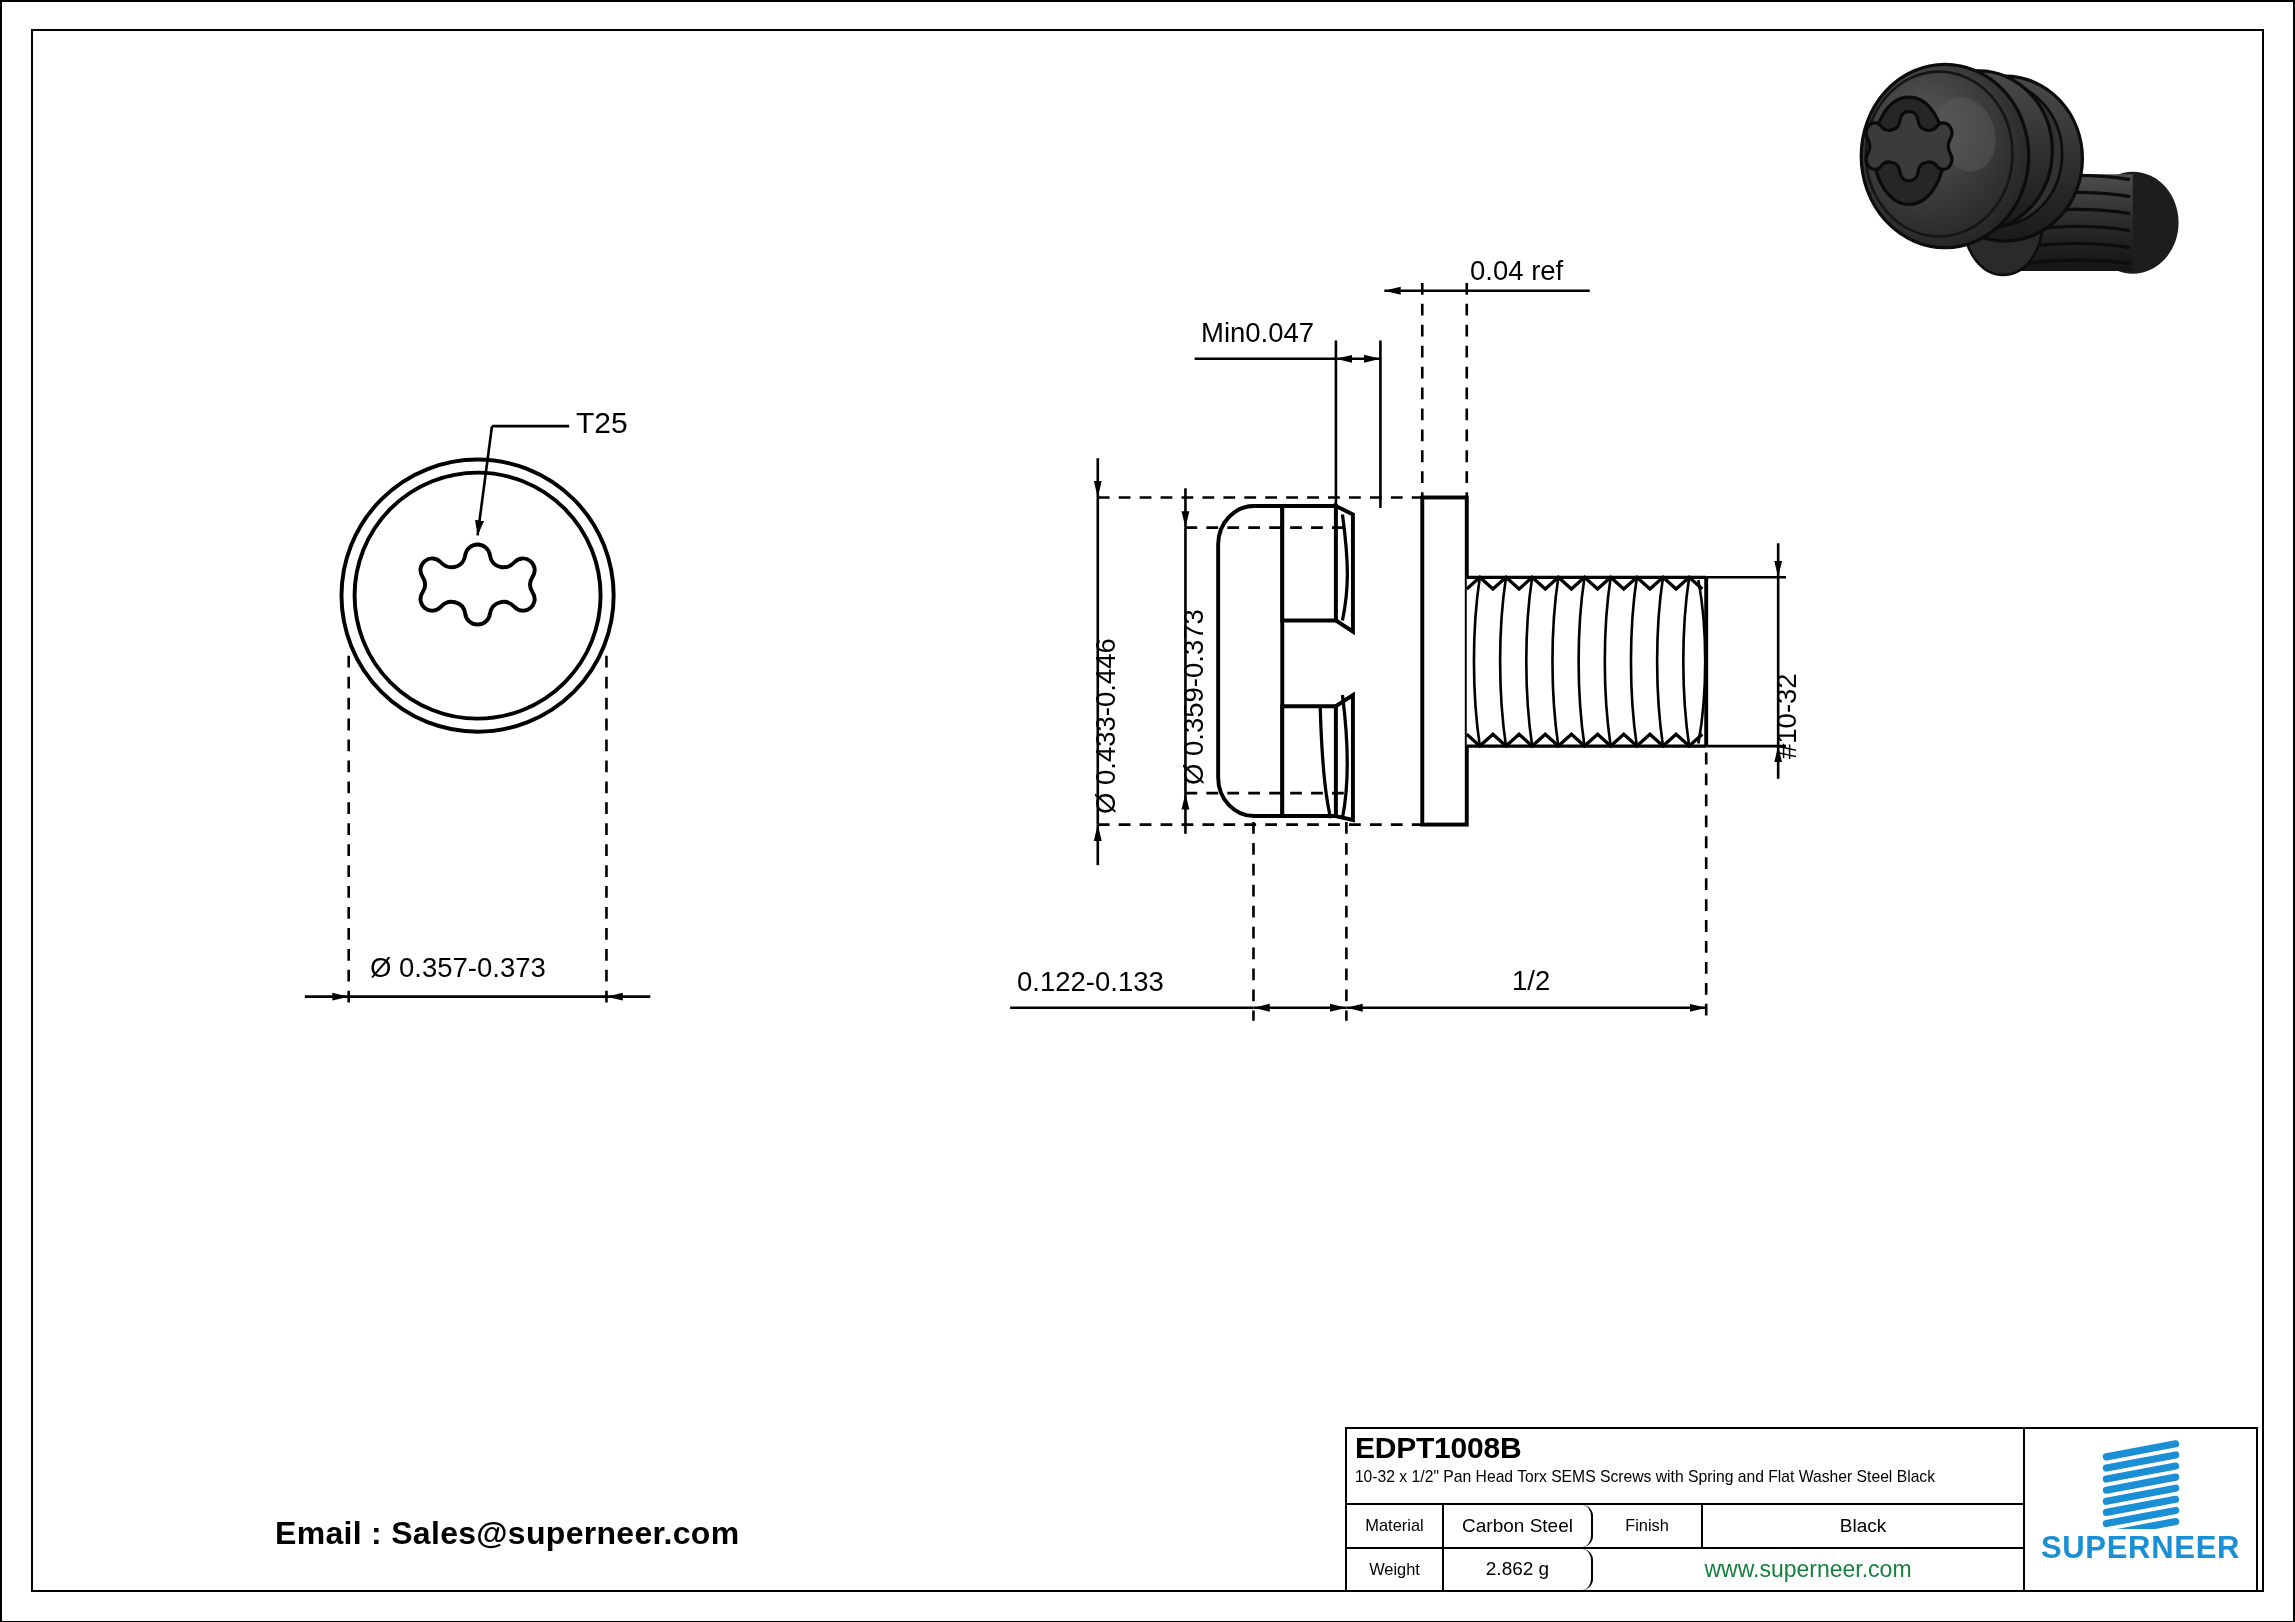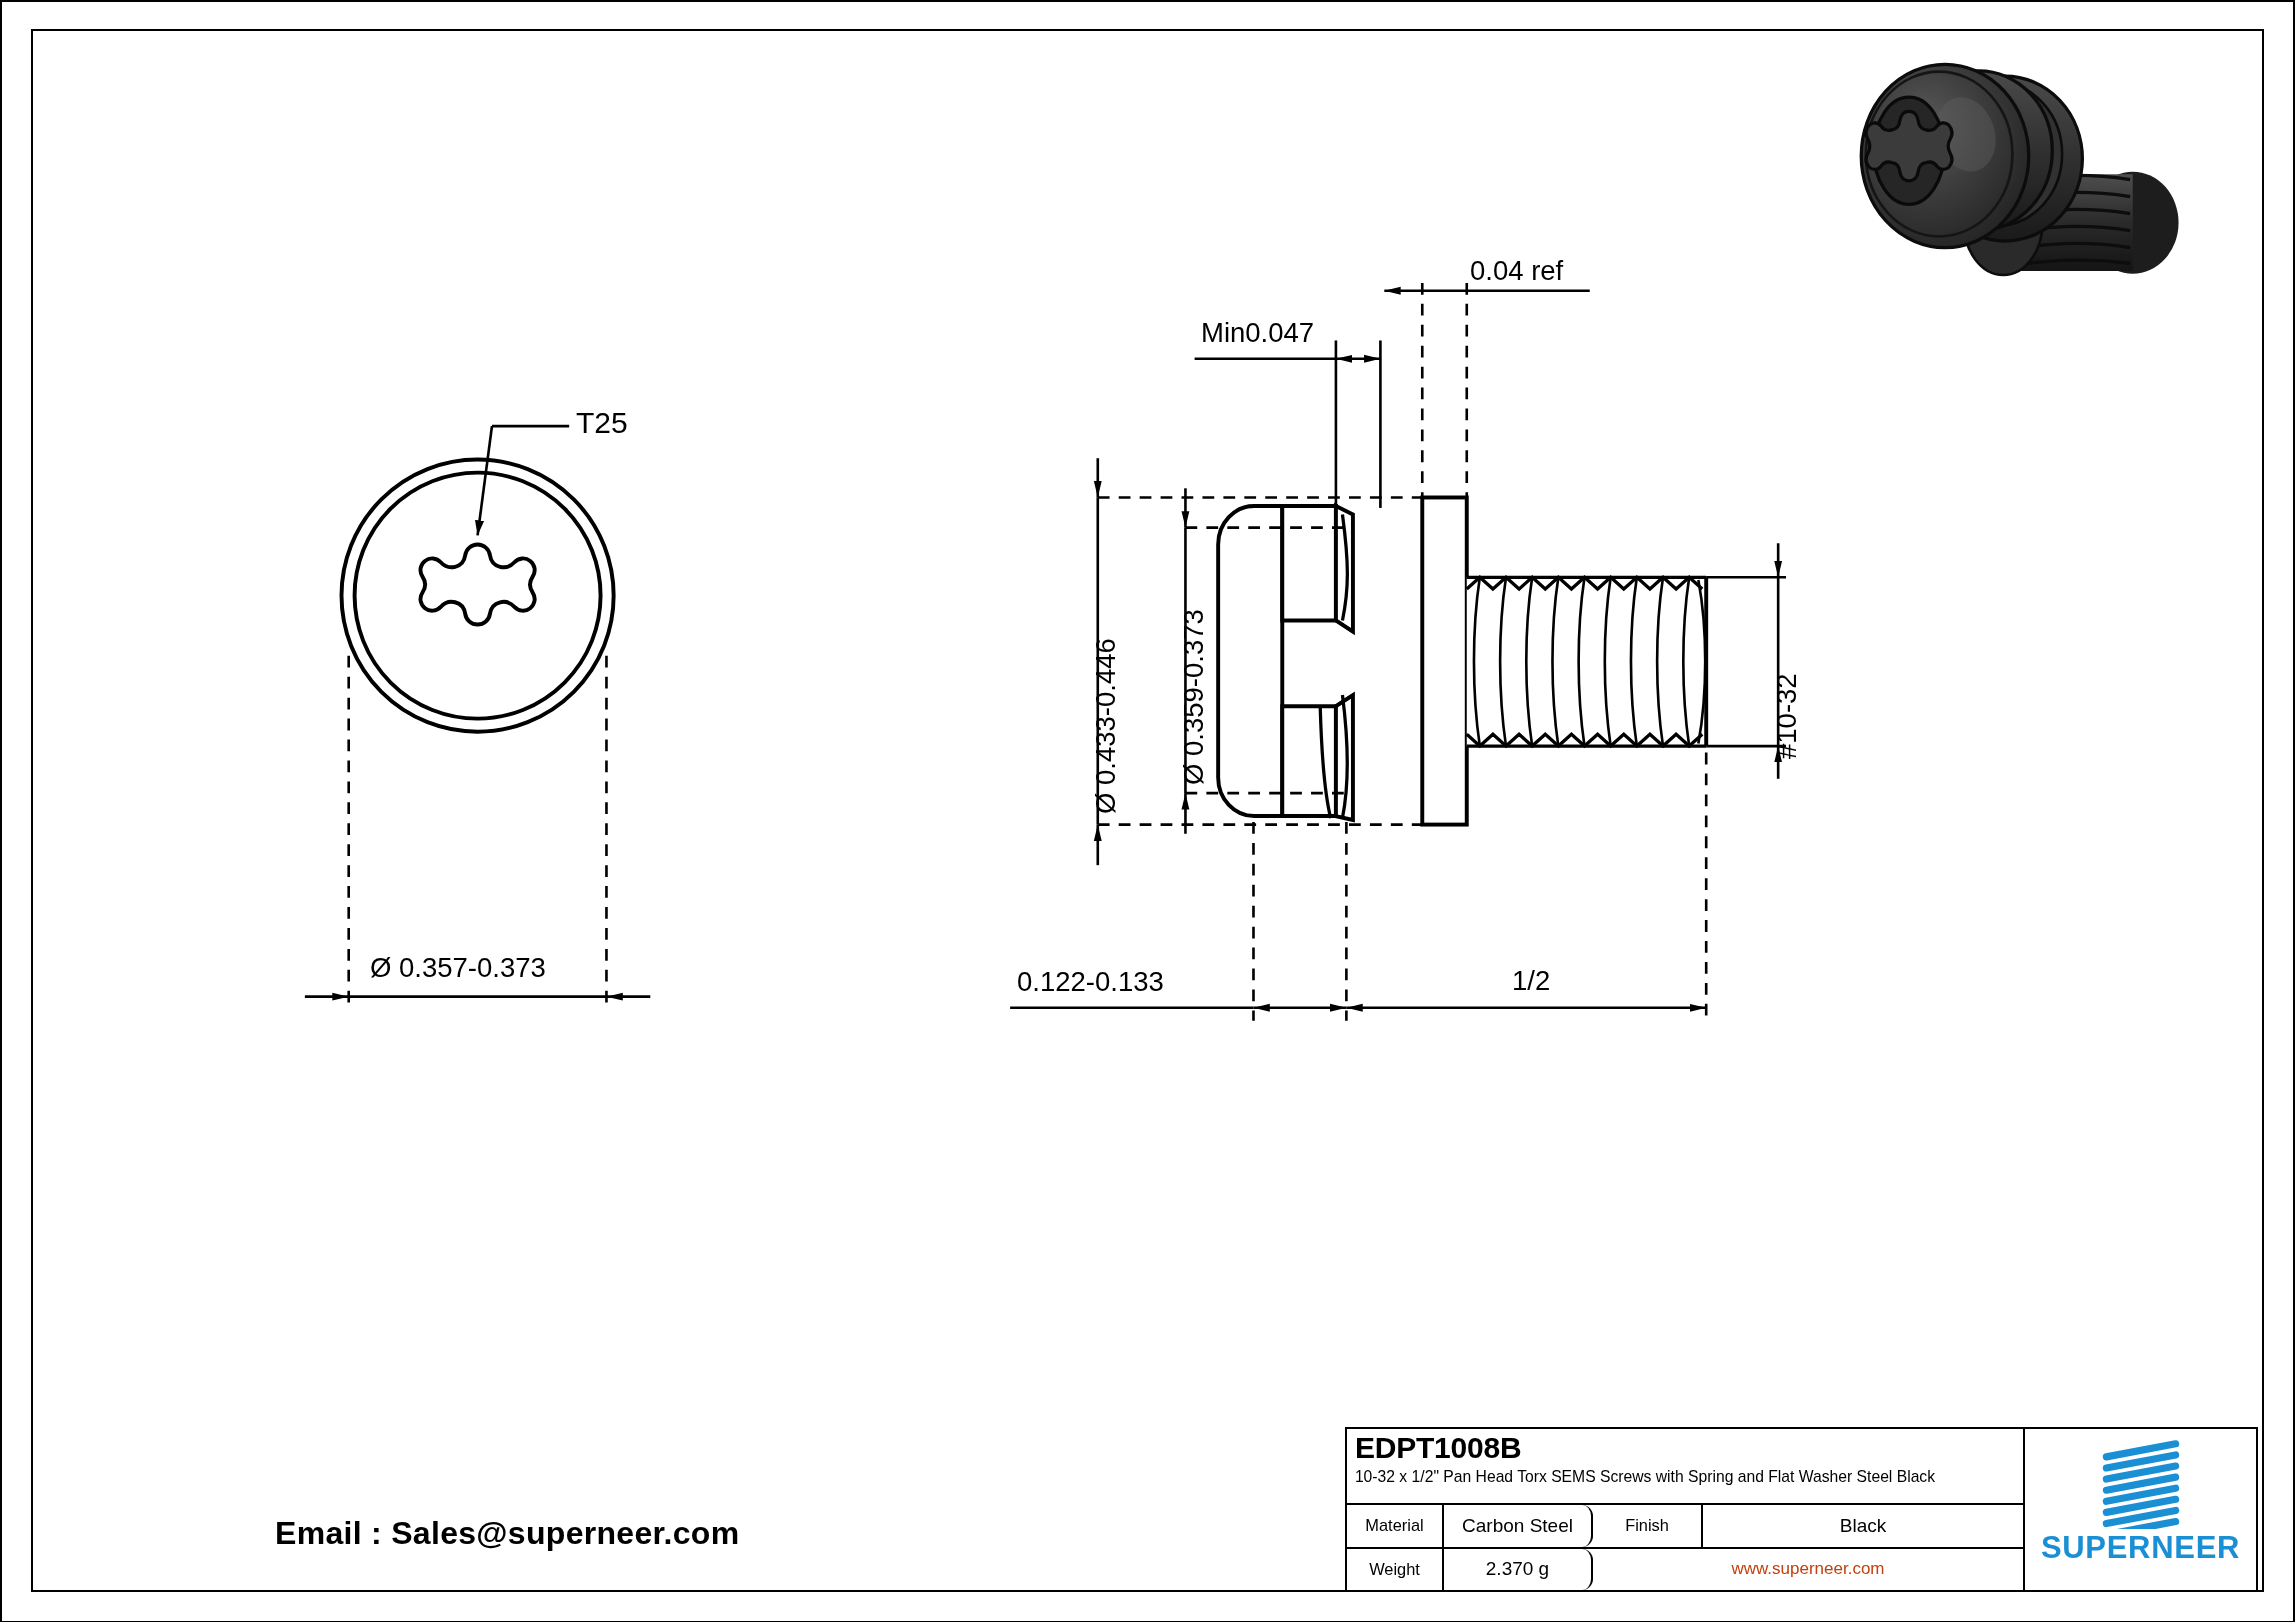--- a/index.html
+++ b/index.html
@@ -117,22 +117,22 @@
     border-right: 2px solid #000;
     overflow: hidden;
   }
   .tb-cell.last { border-right: none; }
   .tb-cell.lbl { width: 97px; font-size: 16.4px; }
   .tb-cell.val1 { width: 149px; font-size: 19px; border-radius: 11px; }
   .tb-cell.lbl2 { width: 110px; font-size: 16.4px; }
   .tb-cell.val2 { flex: 1; font-size: 19px; }
   .tb-cell.wide { flex: 1; }
   .link {
-    color: #c2410c;
-    font-size: 17px;
+    color: #15803d;
+    font-size: 23px;
     text-decoration: none;
   }
   #tb-right {
     flex: 1;
     display: flex;
     flex-direction: column;
     align-items: center;
     justify-content: center;
     padding-bottom: 19px;
   }
@@ -407,21 +407,21 @@
 
       <div class="tb-row first">
         <div class="tb-cell lbl">Material</div>
         <div class="tb-cell val1">Carbon Steel</div>
         <div class="tb-cell lbl2">Finish</div>
         <div class="tb-cell val2 last">Black</div>
       </div>
 
       <div class="tb-row">
         <div class="tb-cell lbl">Weight</div>
-        <div class="tb-cell val1">2.370 g</div>
+        <div class="tb-cell val1">2.862 g</div>
         <div class="tb-cell wide last">
           <span class="link">www.superneer.com</span>
         </div>
       </div>
     </div>
 
     <div id="tb-right">
       <svg id="logo-mark" width="98" height="92" viewBox="0 0 150 140">
         <g stroke="#1b8fd4" stroke-width="11" stroke-linecap="round">
           <line x1="22" y1="30" x2="128" y2="10"></line>

